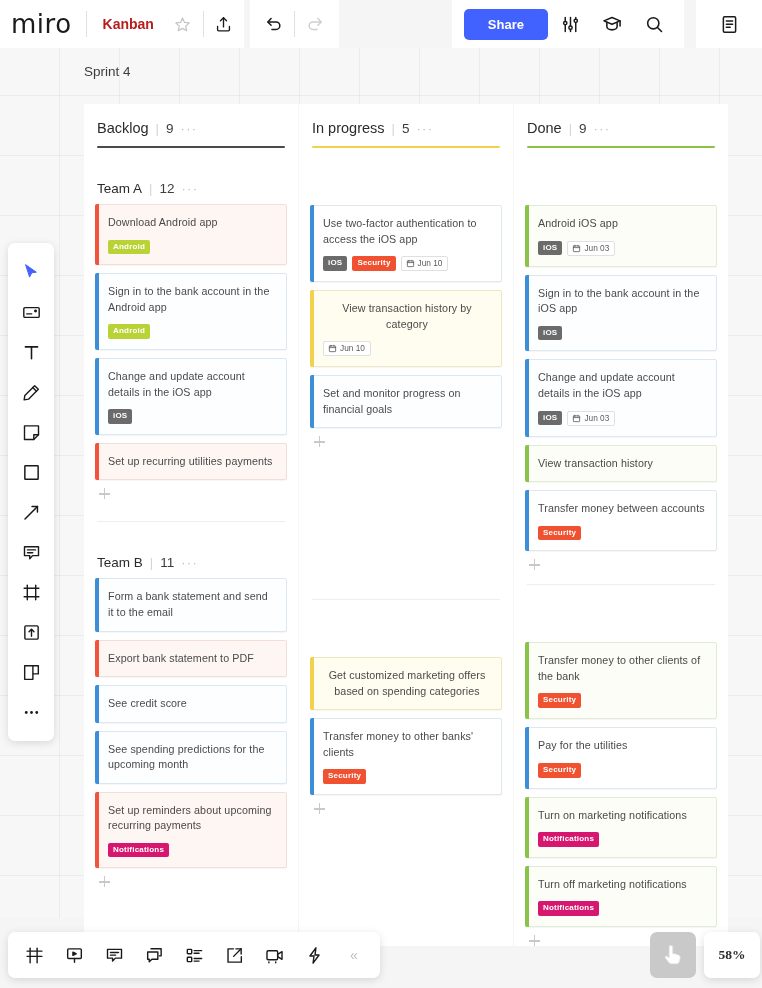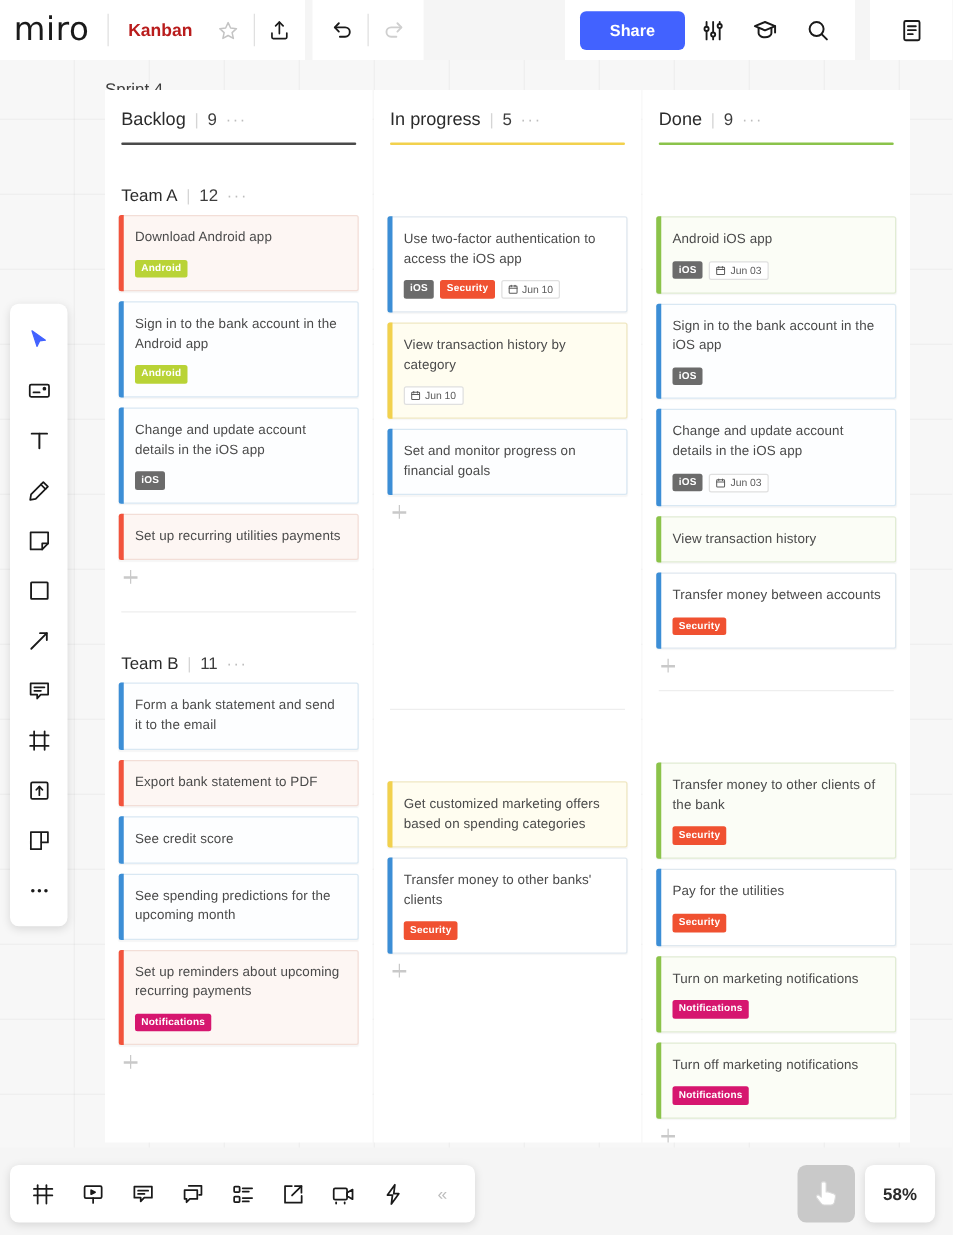--- a/index.html
+++ b/index.html
@@ -61,21 +61,21 @@
   }
   .g4 { width: 66px; justify-content: center; margin-left: 6px; }
   svg { display: block; }
 
   
   .sprint-label {
     position: absolute; left: 84px; top: 64px;
     font-size: 13.5px; color: #3d3d3d;
   }
   .board {
-    position: absolute; left: 84px; top: 72px;
+    position: absolute; left: 84px; top: 104px;
     display: flex; gap: 1px;
   }
   .column {
     background: #fff; width: 214px; min-height: 804px;
     padding: 0 11px;
     position: relative;
   }
   .col-head {
     display: flex; align-items: baseline; gap: 7px;
     padding: 16px 2px 0 2px;
@@ -105,21 +105,21 @@
   .card::before {
     content: ""; position: absolute; left: -1px; top: -1px; bottom: -1px;
     width: 4px; border-radius: 2px 0 0 2px;
   }
   .card.acc-red::before   { background: #f2533c; }
   .card.acc-blue::before  { background: #3c8ed6; }
   .card.acc-yellow::before{ background: #f2d14d; }
   .card.acc-green::before { background: #8bc34a; }
   .card.bg-red    { background: #fdf6f3; border-color: #f3ded7; }
   .card.bg-blue   { background: #fdfeff; border-color: #d9e8f3; }
-  .card.bg-yellow { background: #fffdf0; border-color: #f0e7c2; }
+  .card.bg-yellow { background: #fffdf0; border-color: #f0e7c2; text-align: center; }
   .card.bg-green  { background: #fbfdf6; border-color: #e1ecd4; }
   .card.bg-white  { background: #fff; border-color: #dfe8ef; }
 
   .card-title {
     font-size: 10.7px; color: #4a4a4a; line-height: 1.45;
     letter-spacing: .1px;
   }
   .chips { display: flex; align-items: center; gap: 5px; margin-top: 9px; flex-wrap: wrap; }
   .chip {
     font-size: 8px; font-weight: 700; color: #fff;
@@ -170,22 +170,22 @@
     box-shadow: 0 2px 8px rgba(0,0,0,.13);
     display: flex; align-items: center; padding: 0 6px;
   }
   .bb-icon {
     width: 40px; height: 46px; display: flex;
     align-items: center; justify-content: center; cursor: pointer;
   }
   .collapse { color: #bdbdbd; font-size: 14px; }
 
   .zoomcluster {
-    position: absolute; right: 14px; bottom: 10px;
-    display: flex; align-items: center; gap: 8px;
+    position: absolute; right: 2px; bottom: 10px;
+    display: flex; align-items: center; gap: 8px; font-family: Liberation Serif, serif;
   }
   .cursor-btn {
     width: 46px; height: 46px; background: #c9c9c9; border-radius: 7px;
     display: flex; align-items: center; justify-content: center;
     cursor: pointer;
   }
   .zoom-btn {
     min-width: 56px; height: 46px; background: #fff; border-radius: 7px;
     display: flex; align-items: center; justify-content: center;
     font-size: 13.5px; font-weight: 700; color: #2b2b2b;

